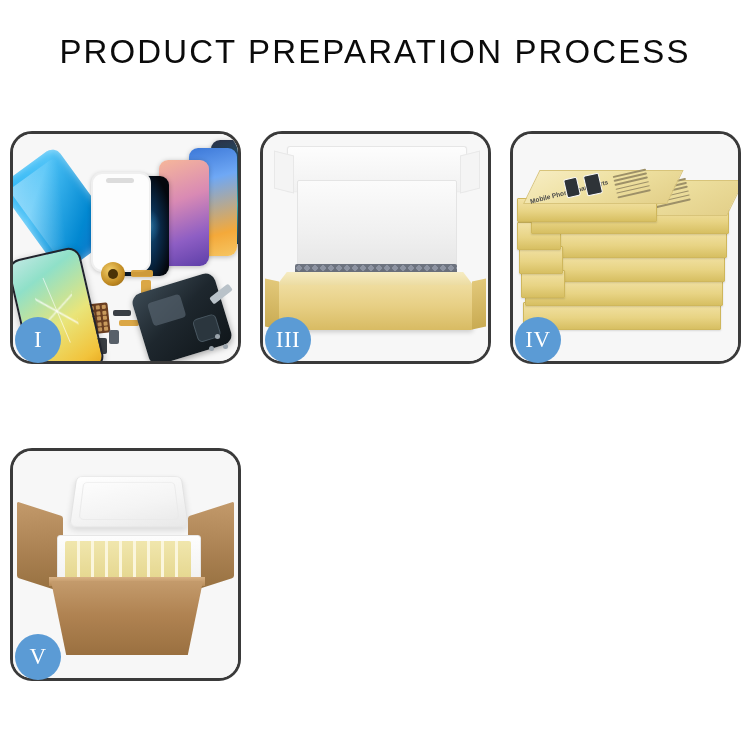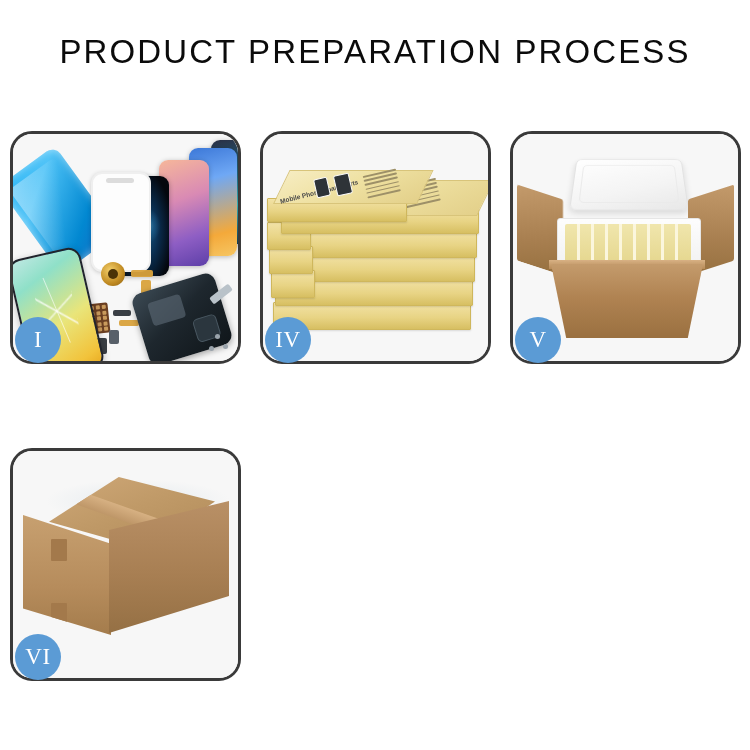--- a/index.html
+++ b/index.html
@@ -388,20 +388,30 @@
         <div class="scr" style="left:210px;top:210px;"></div>
         <div class="scr" style="left:196px;top:212px;"></div>
         <div class="part" style="left:196px;top:156px;width:24px;height:8px;background:#b9c2c9;transform:rotate(-38deg);"></div>
         <div class="ph p1-f"></div>
       </div>
     </div>
     <div class="badge">I</div>
   </div>
 
 
+  <div class="panel">
+    <div class="panel-clip">
+      <div class="p3-lid"></div>
+      <div class="p3-foam"></div>
+      <div class="p3-bub"></div>
+      <div class="p3-box"></div>
+      <div class="p3-boxr"></div>
+    </div>
+    <div class="badge">III</div>
+  </div>
 
   <div class="panel">
     <div class="panel-clip">
       <div class="stack">
 
         <div class="sbox" style="left:6px;top:150px;width:196px;height:26px;"></div>
         <div class="sbox" style="left:8px;top:126px;width:196px;height:26px;"></div>
         <div class="sbox" style="left:10px;top:102px;width:196px;height:26px;"></div>
         <div class="sbox" style="left:12px;top:78px;width:196px;height:26px;"></div>
         <div class="sbox" style="left:4px;top:118px;width:42px;height:26px;"></div>
@@ -455,30 +465,14 @@
           <i style="left:82px;"></i>
         <i style="left:96px;"></i>
           <i style="left:110px;"></i>
       </div>
       <div class="p5-rim"></div>
       <div class="p5-body"></div>
     </div>
     <div class="badge">V</div>
   </div>
 
-  <div class="panel">
-    <div class="panel-clip">
-      <div class="p6">
-        <div class="p6-shadow"></div>
-        <div class="p6-top">
-          <div class="p6-tape"></div>
-        </div>
-        <div class="p6-left">
-          <div class="p6-tab" style="left:28px;top:24px;width:16px;height:22px;"></div>
-          <div class="p6-tab" style="left:28px;top:88px;width:16px;height:22px;"></div>
-        </div>
-        <div class="p6-right"></div>
-      </div>
-    </div>
-    <div class="badge">VI</div>
-  </div>
 
 </div>
 
 </body></html>

